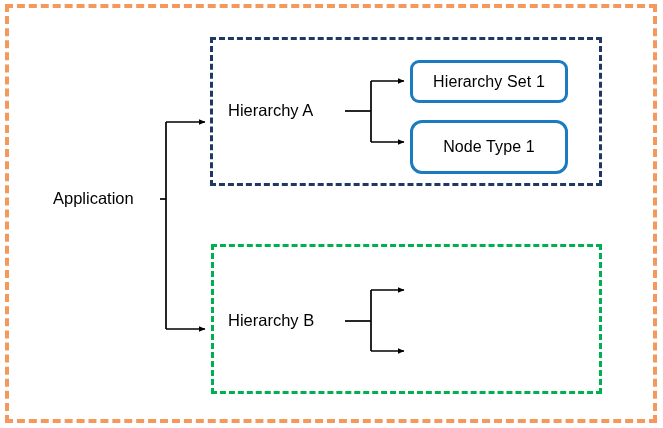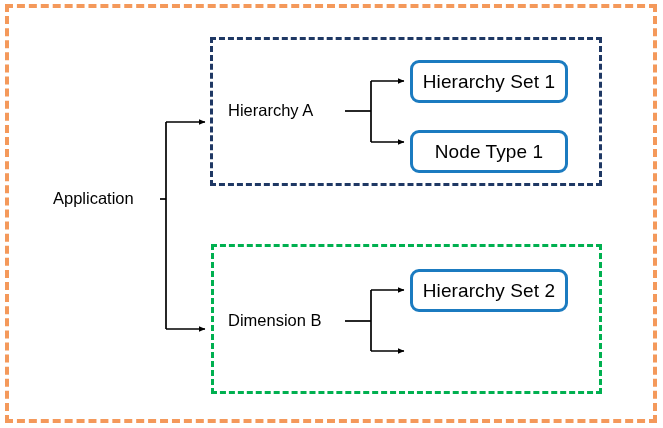--- a/index.html
+++ b/index.html
@@ -49,27 +49,27 @@
   .node-box {
     position: absolute;
     box-sizing: border-box;
     border: 3px solid #1b7bc0;
     border-radius: 9px;
     background: #ffffff;
     display: flex;
     align-items: center;
     justify-content: center;
     color: #000000;
-    font-size: 19px;
+    font-size: 16px;
     font-family: "Liberation Sans", sans-serif;
     letter-spacing: 0.1px;
     white-space: nowrap;
   }
   #node-hierarchy-set-1 { left: 410px; top: 60px;  width: 158px; height: 43px; }
-  #node-node-type-1     { left: 410px; top: 130px; width: 158px; height: 43px; }
+  #node-node-type-1     { left: 410px; top: 120px; width: 158px; height: 54px; border-radius: 12px; }
   #node-hierarchy-set-2 { left: 410px; top: 269px; width: 158px; height: 43px; }
   #node-node-type-2     { left: 410px; top: 330px; width: 158px; height: 43px; }
 
   
   .text-label {
     position: absolute;
     color: #000000;
     font-size: 16.5px;
     font-family: "Liberation Sans", sans-serif;
     white-space: nowrap;
@@ -147,22 +147,21 @@
 
     <g>
       <path d="M371,351 L404,351" stroke="#000000" stroke-width="1.7" fill="none" marker-end="url(#arrowhead)"></path>
     </g>
   </svg>
 
   <div class="text-label" id="label-application">Application</div>
 
   <div class="text-label" id="label-dimension-a">Hierarchy A</div>
 
-  <div class="text-label" id="label-dimension-b">Dimension B</div>
+  <div class="text-label" id="label-dimension-b">Hierarchy B</div>
 
   <div class="node-box" id="node-hierarchy-set-1">Hierarchy Set 1</div>
 
   <div class="node-box" id="node-node-type-1">Node Type 1</div>
 
-  <div class="node-box" id="node-hierarchy-set-2">Hierarchy Set 2</div>
 
 
 </div>
 
 </body></html>

